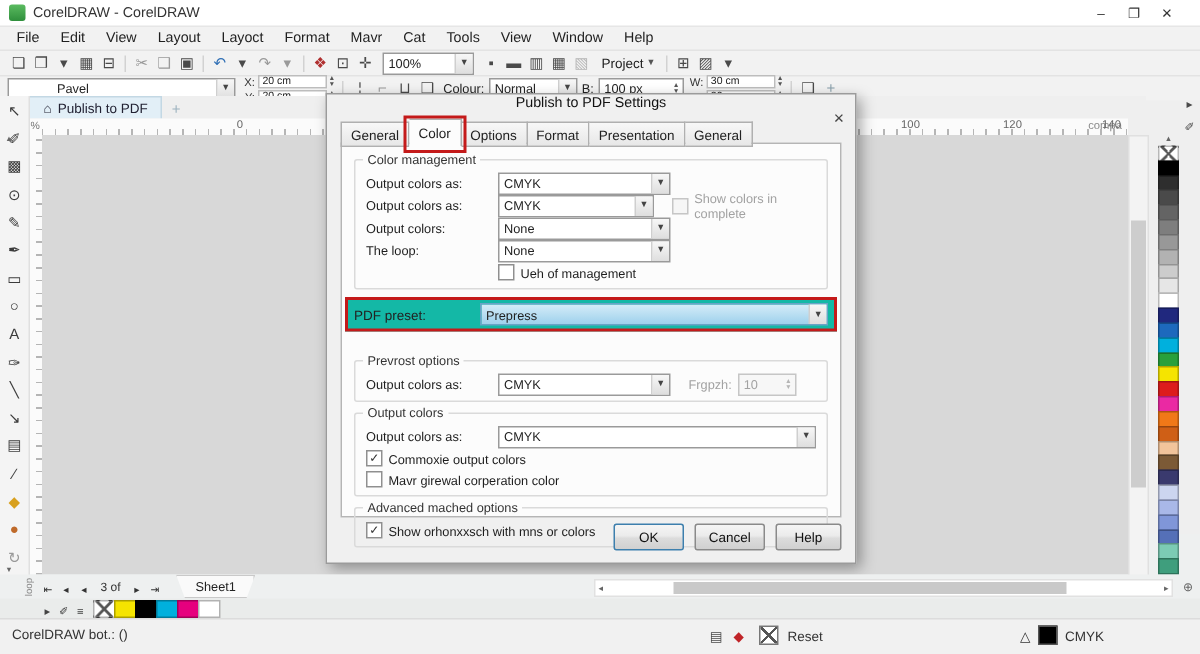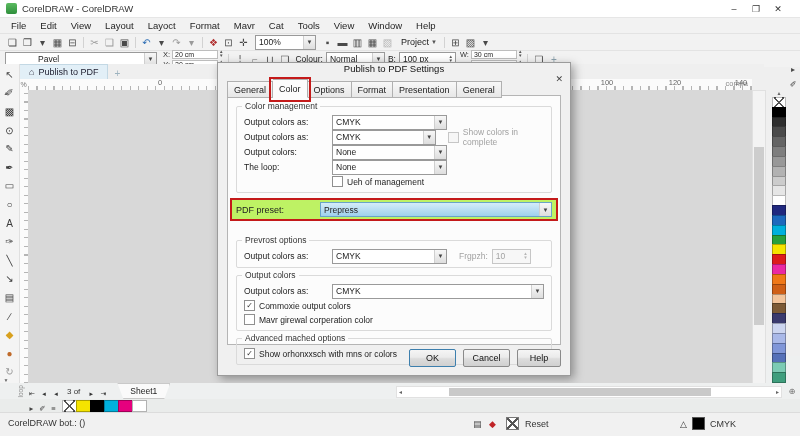--- a/index.html
+++ b/index.html
@@ -73,21 +73,21 @@
   .glab{position:absolute;top:-6px;left:5px;background:#fcfcfc;padding:0 3px;font-size:8.5px;color:#333;}
   .drow{display:flex;align-items:center;height:14px;margin:1px 0;font-size:8.5px;color:#1c1c1c;}
   .dlab{flex:none;width:88px;}
   .dcombo{width:110px;height:13px;}
   .dcombo.wide{flex:1;}
   .dcombo.hl{background:linear-gradient(#d5ecf8,#9ed1ec);border-color:#69a3c7;}
   .cb{width:9px;height:9px;border:1px solid #8f8f8f;background:#fff;display:inline-flex;align-items:center;justify-content:center;font-size:8px;line-height:8px;color:#333;flex:none;}
   .cb.dis{border-color:#c6c6c6;background:#f6f6f6;}
   .cbrow{display:flex;align-items:center;gap:4px;font-size:8.5px;height:13px;margin:1px 0;color:#1c1c1c;}
   .cbrow.dis{color:#a2a2a2;}
-  .presetbox{display:flex;align-items:center;border:2px solid #c41a1a;margin:4px -6px 19px;padding:2px 4px;background:#bef264;}
+  .presetbox{display:flex;align-items:center;border:2px solid #c41a1a;margin:4px -6px 19px;padding:2px 4px;background:#14b8a6;}
   .presetbox .dlab{width:84px;}
   .spin2{display:flex;align-items:center;width:34px;height:13px;border:1px solid #c6c6c6;background:#f7f7f7;font-size:8.5px;color:#a2a2a2;padding-left:3px;}
   .spin2 .updn{margin-left:auto;color:#b5b5b5;}
   .dislab{color:#a2a2a2;margin:0 4px 0 12px;}
   .dbtns{position:absolute;right:9px;bottom:8px;display:flex;gap:7px;z-index:2;}
   .btn{min-width:45px;height:16px;display:flex;align-items:center;justify-content:center;font-size:9px;color:#111;border:1px solid #8a8a8a;border-radius:2px;background:linear-gradient(#f5f5f5,#ebebeb 45%,#dcdcdc 55%,#d0d0d0);}
   .btn.def{border-color:#3d7fad;}
   
   .pgrow{position:absolute;left:0;top:383px;width:800px;height:16px;background:#eef0f0;display:flex;align-items:center;}
   .vlab{width:12px;font-size:6.5px;color:#8a8a8a;transform:rotate(-90deg);flex:none;margin-left:14px;}

